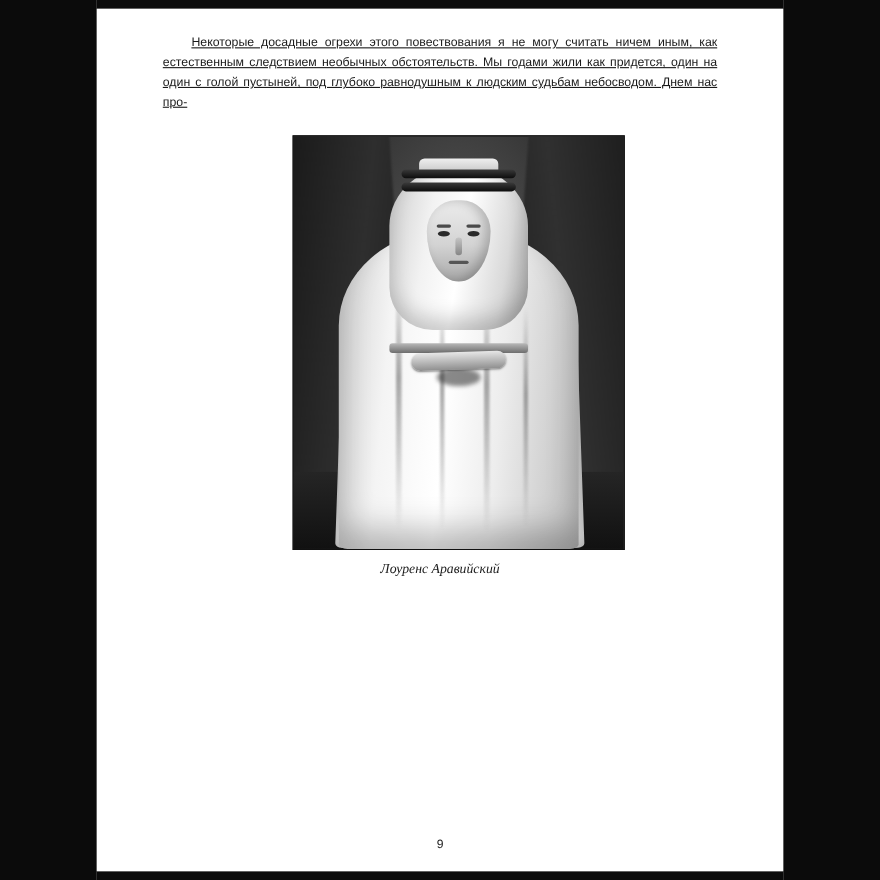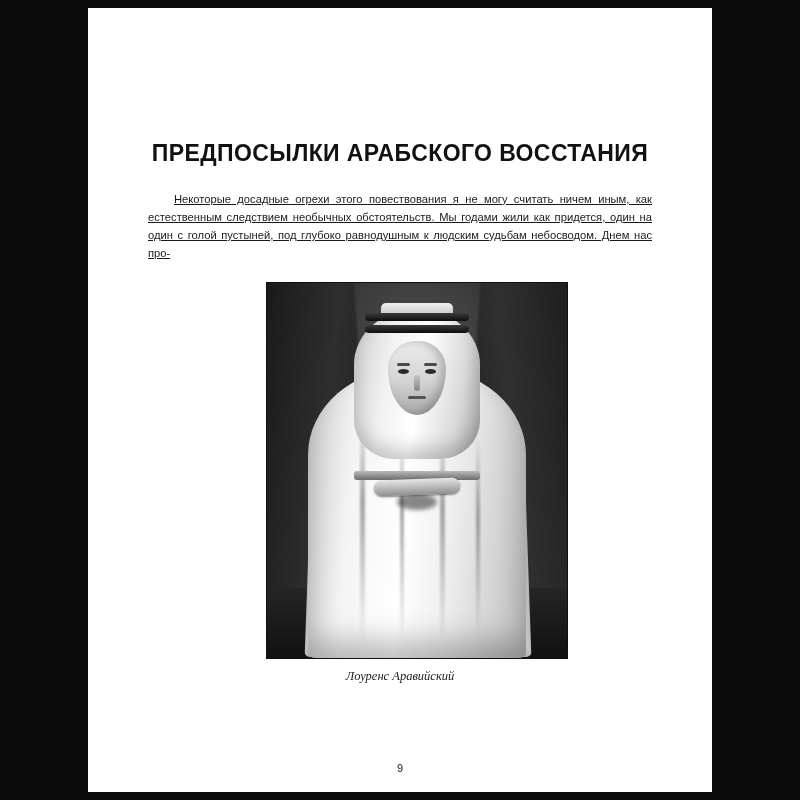--- a/index.html
+++ b/index.html
@@ -287,21 +287,20 @@
 
 <div class="page-wrap">
 
   <div class="edge edge-left"></div>
   <div class="edge edge-right"></div>
   <div class="edge edge-top"></div>
   <div class="edge edge-bottom"></div>
 
   <div class="paper">
 
-    <h1 class="chapter-title">ПРЕДПОСЫЛКИ АРАБСКОГО ВОССТАНИЯ</h1>
 
 
     <p class="body-text">Некоторые досадные огрехи этого повествования я не могу считать ничем иным, как естественным следствием необычных обстоятельств. Мы годами жили как придется, один на один с голой пустыней, под глубоко равнодушным к людским судьбам небосводом. Днем нас про-</p>
 
     <div class="figure">
       <div class="photo">
         <div class="bg"></div>
         <div class="curtain-l"></div>
         <div class="curtain-r"></div>
         <div class="floor"></div>

